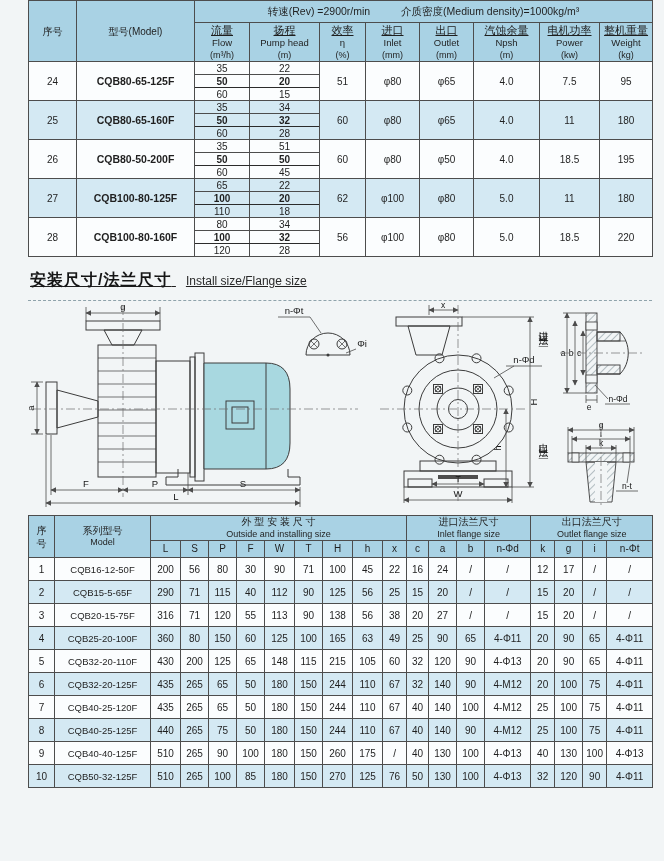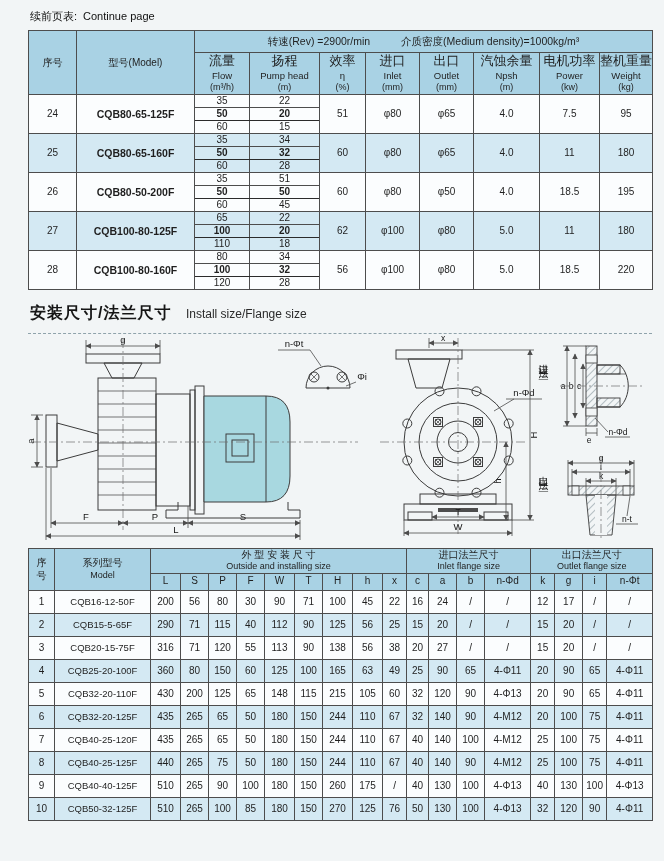--- a/index.html
+++ b/index.html
@@ -11,29 +11,29 @@
   .content{margin-left:28px;width:624px;}
   .note{font-size:11px;padding:9px 0 6px 2px;color:#111;}
   .note .en{margin-left:6px;}
 
   table{border-collapse:collapse;width:624px;table-layout:fixed;}
   th,td{border:1px solid #4d4d4d;text-align:center;font-weight:normal;padding:0;overflow:hidden;white-space:nowrap;}
   .spec{border:1.5px solid #3c3c3c;}
   .spec th{background:#a9d2e4;font-size:10px;line-height:1.3;}
   .spec .merged{height:21px;font-size:10.5px;}
   .spec .merged span{margin:0 14px;}
-  .spec th .zh{font-size:13px;}
+  .spec th .zh{font-size:11px;text-decoration:underline;}
   .spec th .en{font-size:9.5px;}
   .spec th .un{font-size:9px;}
   .spec td{font-size:10px;background:#fbfdfe;height:12px;}
   .spec td.mdl{font-size:10.5px;font-weight:bold;}
   .spec tr.alt td{background:#d4e9f3;}
   .spec tr.mid td.b{font-weight:bold;border-top:1.4px solid #2b2b2b;border-bottom:1.4px solid #2b2b2b;}
 
-  .sec{margin-top:9px;border-bottom:1px dashed #8fa3ab;padding:4px 0 9px 2px;}
+  .sec{margin-top:9px;border-bottom:1px dashed #8fa3ab;padding:4px 0 9px 2px;text-decoration:underline;}
   .sec .zh{font-size:16px;font-weight:bold;letter-spacing:1px;color:#151515;}
   .sec .en{font-size:12px;margin-left:10px;color:#2a2a2a;}
   .small-note{font-size:10px;padding:4px 0 1px 2px;color:#222;}
 
   .drawings{position:relative;width:624px;height:212px;}
   .vlabel{position:absolute;writing-mode:vertical-rl;font-size:10px;letter-spacing:2px;color:#1a1a1a;}
   .ln{fill:none;stroke:#3c3c3c;stroke-width:1;}
   .thin{fill:none;stroke:#3c3c3c;stroke-width:0.7;}
   .dim{stroke:#4c4c4c;stroke-width:0.8;fill:none;}
   .cl{stroke:#6f6f6f;stroke-width:0.7;fill:none;stroke-dasharray:9 3 2 3;}
@@ -50,23 +50,20 @@
   .inst td{font-size:10px;background:#fbfdfe;height:22px;}
   .inst td.mdl{font-size:9.5px;}
   .inst tr.alt td{background:#d4e9f3;}
   .inst th.no-v span{display:block;line-height:1.3;}
 </style>
 </head>
 <body>
 
 <div class="content">
 
-  <div class="note">
-    <span>续前页表:</span><span class="en">Continue page</span>
-  </div>
 
   <table class="spec">
     <colgroup>
       <col style="width:48px">
         <col style="width:118px">
         <col style="width:55px">
         <col style="width:70px">
         <col style="width:46px">
       <col style="width:54px">
         <col style="width:54px">

